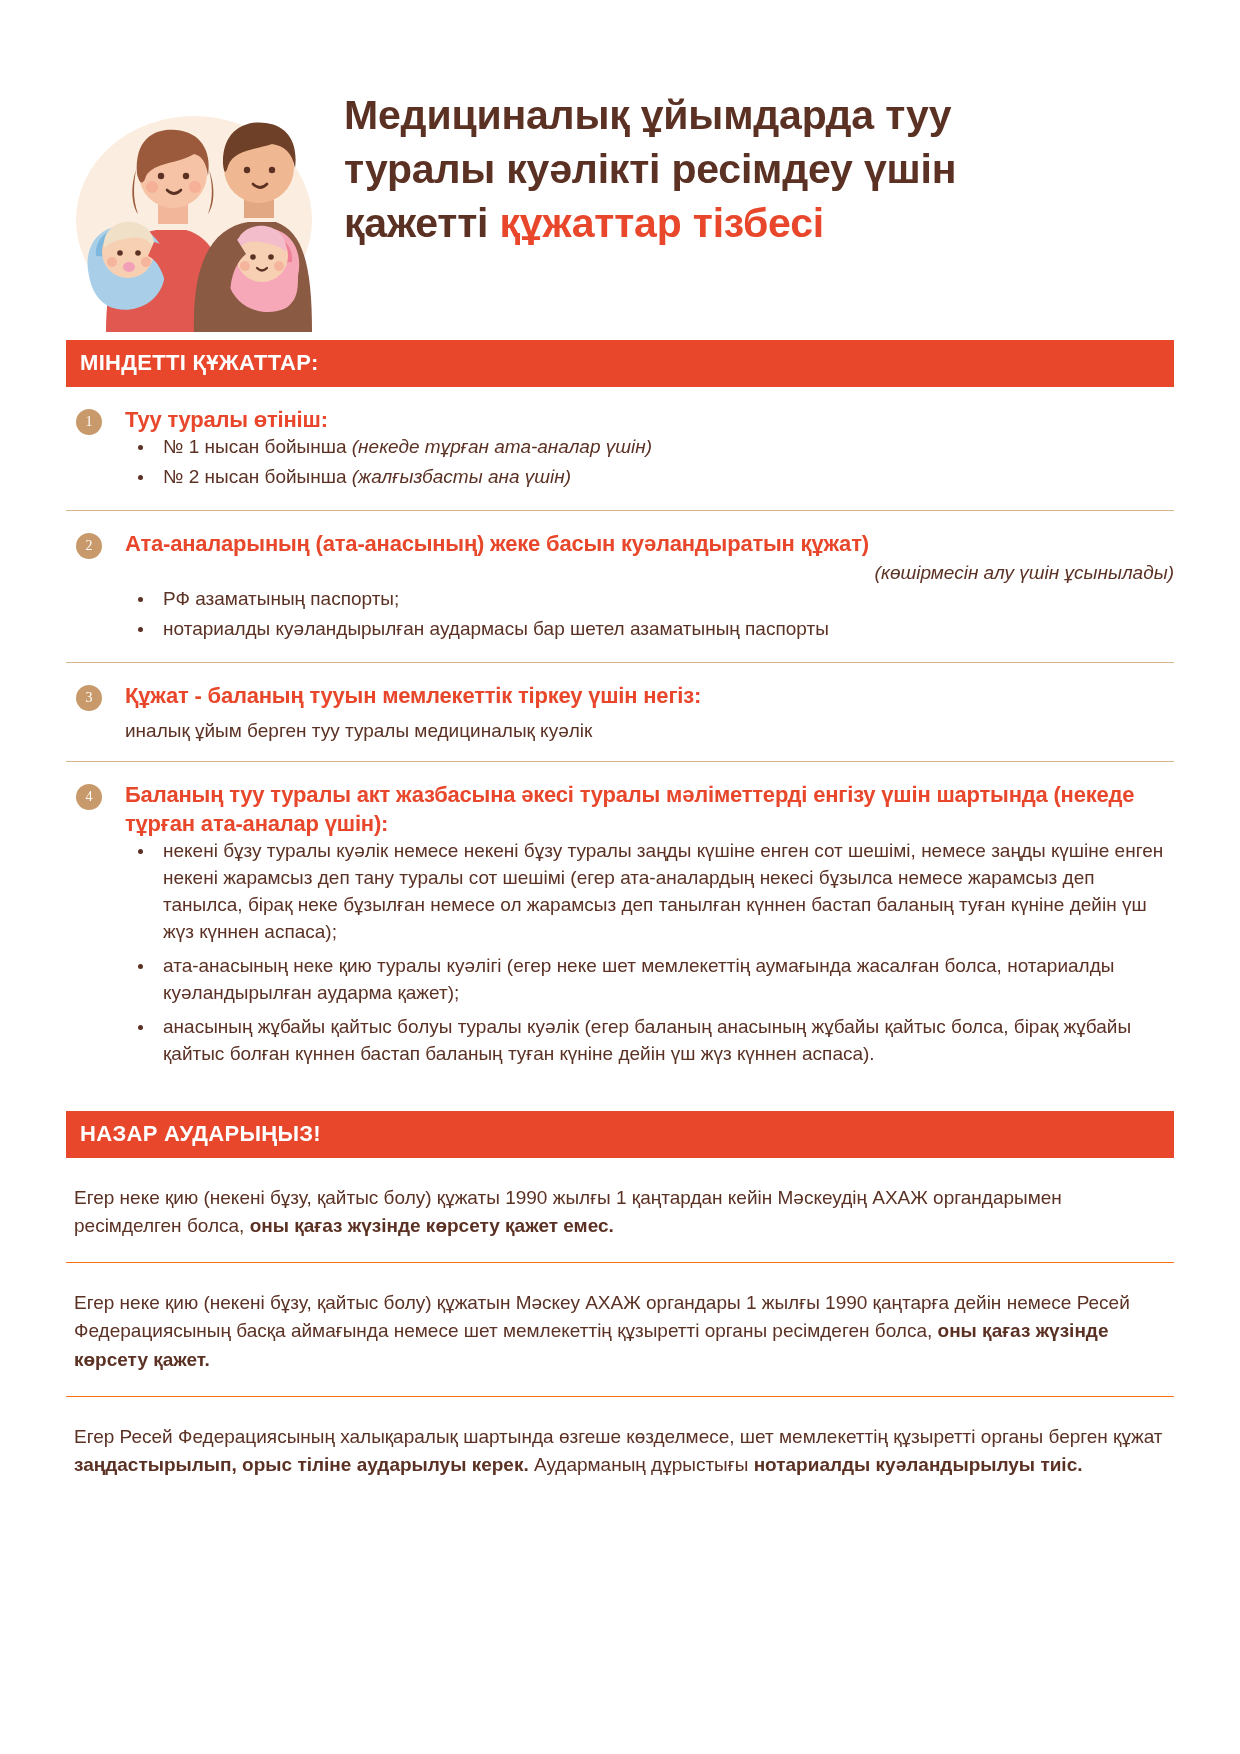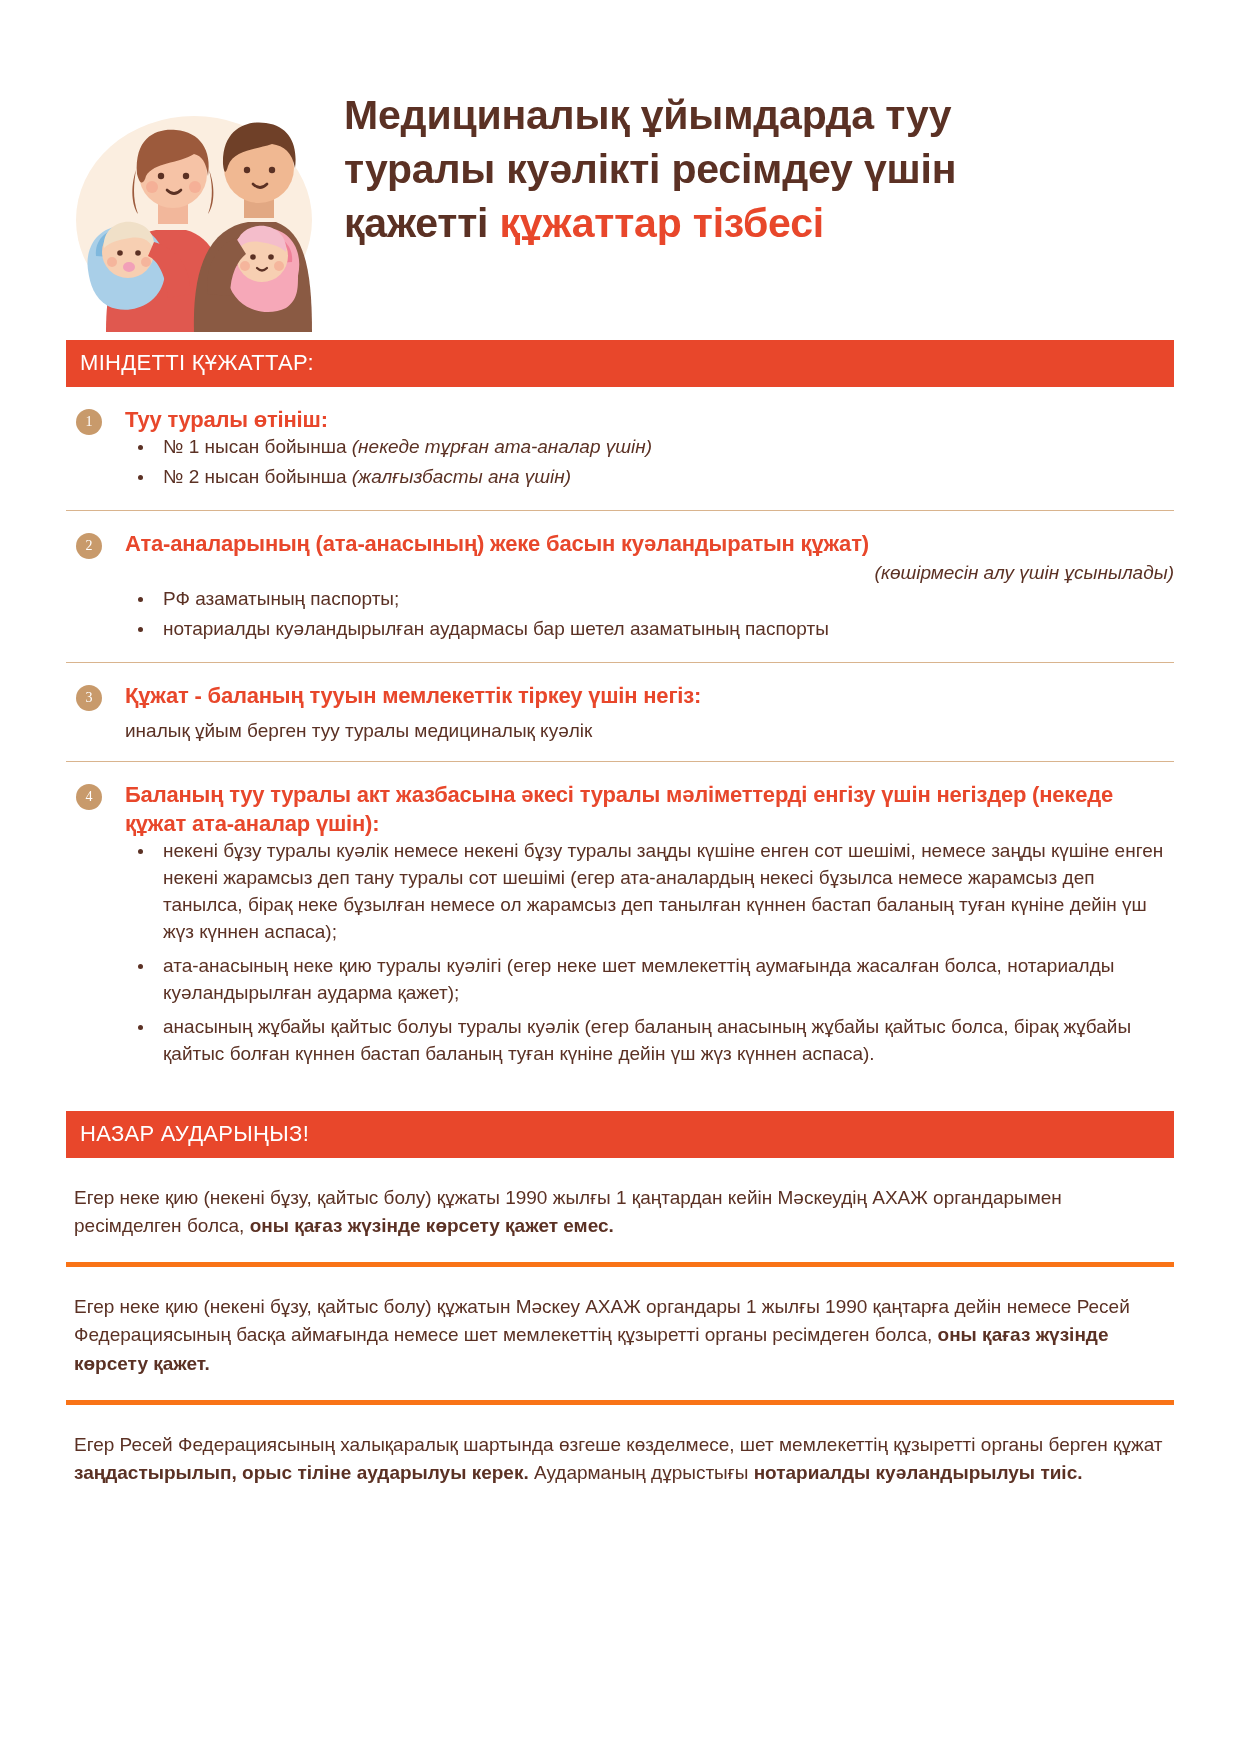--- a/index.html
+++ b/index.html
@@ -50,21 +50,21 @@
     color: #5b3124;
     letter-spacing: -0.2px;
   }
   .header-title .accent { color: #e8472b; }
 
   
   .banner {
     background: #e8472b;
     color: #ffffff;
     font-size: 22px;
-    font-weight: normal;
+    font-weight: bold;
     letter-spacing: 0.3px;
     padding: 10px 0 11px 14px;
     margin: 0 66px;
     width: 1108px;
   }
 
   .banner.second { margin-top: 26px; }
 
   
   .content { padding: 0 66px; }
@@ -145,21 +145,21 @@
   ul.bullets li i { font-style: italic; }
 
   ul.bullets.tight li { margin-bottom: 7px; }
 
   
   .note-block {
     padding: 26px 0 22px 8px;
     font-size: 19px;
     line-height: 1.48;
     color: #5b3124;
-    border-bottom: 5px solid #f97316;
+    border-bottom: 1px solid #f97316;
   }
   .note-block.last { border-bottom: none; }
   .note-block b { font-weight: bold; }
 </style>
 </head>
 <body>
 
 <div class="page">
 
   <div class="header">
@@ -261,21 +261,21 @@
       <div class="num-badge">3</div>
       <div class="item-body">
         <div class="item-title">Құжат - баланың тууын мемлекеттік тіркеу үшін негіз:</div>
         <div class="item-plain">иналық ұйым берген туу туралы медициналық куәлік</div>
       </div>
     </div>
 
     <div class="item last">
       <div class="num-badge">4</div>
       <div class="item-body">
-        <div class="item-title">Баланың туу туралы акт жазбасына әкесі туралы мәліметтерді енгізу үшін негіздер (некеде құжат ата-аналар үшін):</div>
+        <div class="item-title">Баланың туу туралы акт жазбасына әкесі туралы мәліметтерді енгізу үшін шартында (некеде тұрған ата-аналар үшін):</div>
         <ul class="bullets tight">
           <li><span>некені бұзу туралы куәлік немесе некені бұзу туралы заңды күшіне енген сот шешімі, немесе заңды күшіне енген некені жарамсыз деп тану туралы сот шешімі (егер ата-аналардың некесі бұзылса немесе жарамсыз деп танылса, бірақ неке бұзылған немесе ол жарамсыз деп танылған күннен бастап баланың туған күніне дейін үш жүз күннен аспаса);</span></li>
           <li><span>ата-анасының неке қию туралы куәлігі (егер неке шет мемлекеттің аумағында жасалған болса, нотариалды куәландырылған аударма қажет);</span></li>
           <li><span>анасының жұбайы қайтыс болуы туралы куәлік (егер баланың анасының жұбайы қайтыс болса, бірақ жұбайы қайтыс болған күннен бастап баланың туған күніне дейін үш жүз күннен аспаса).</span></li>
         </ul>
       </div>
     </div>
 
   </div>
 

